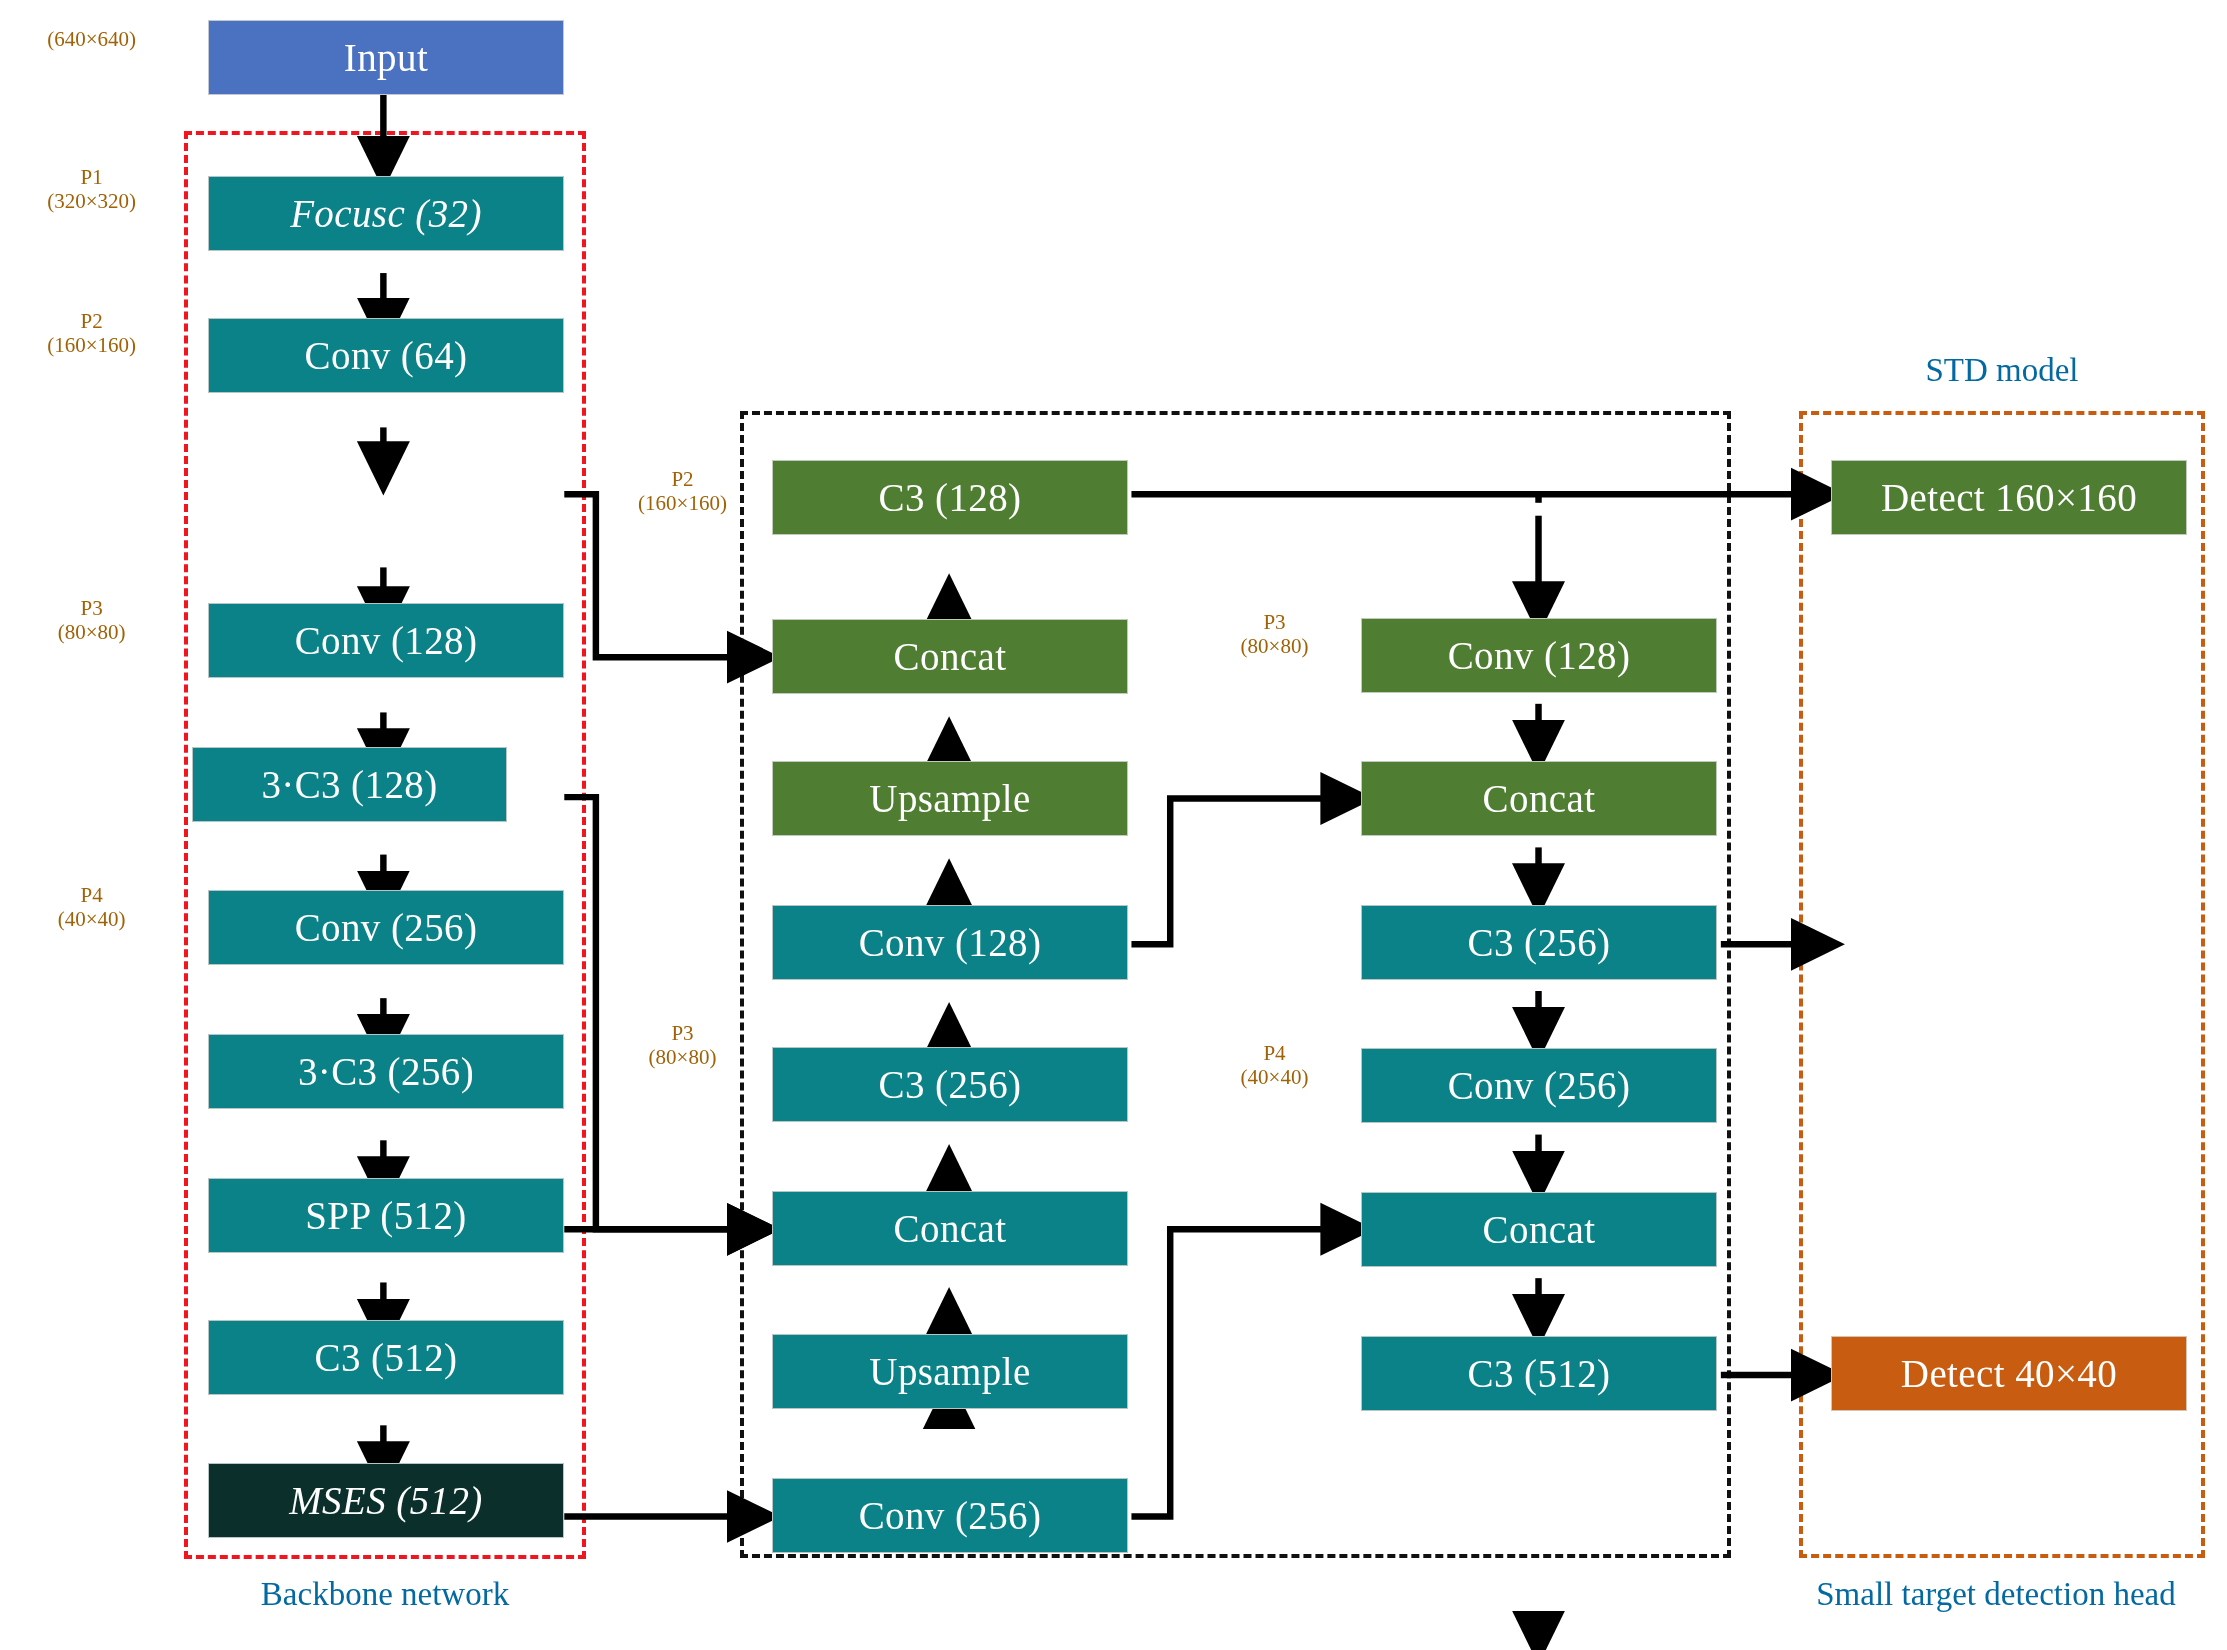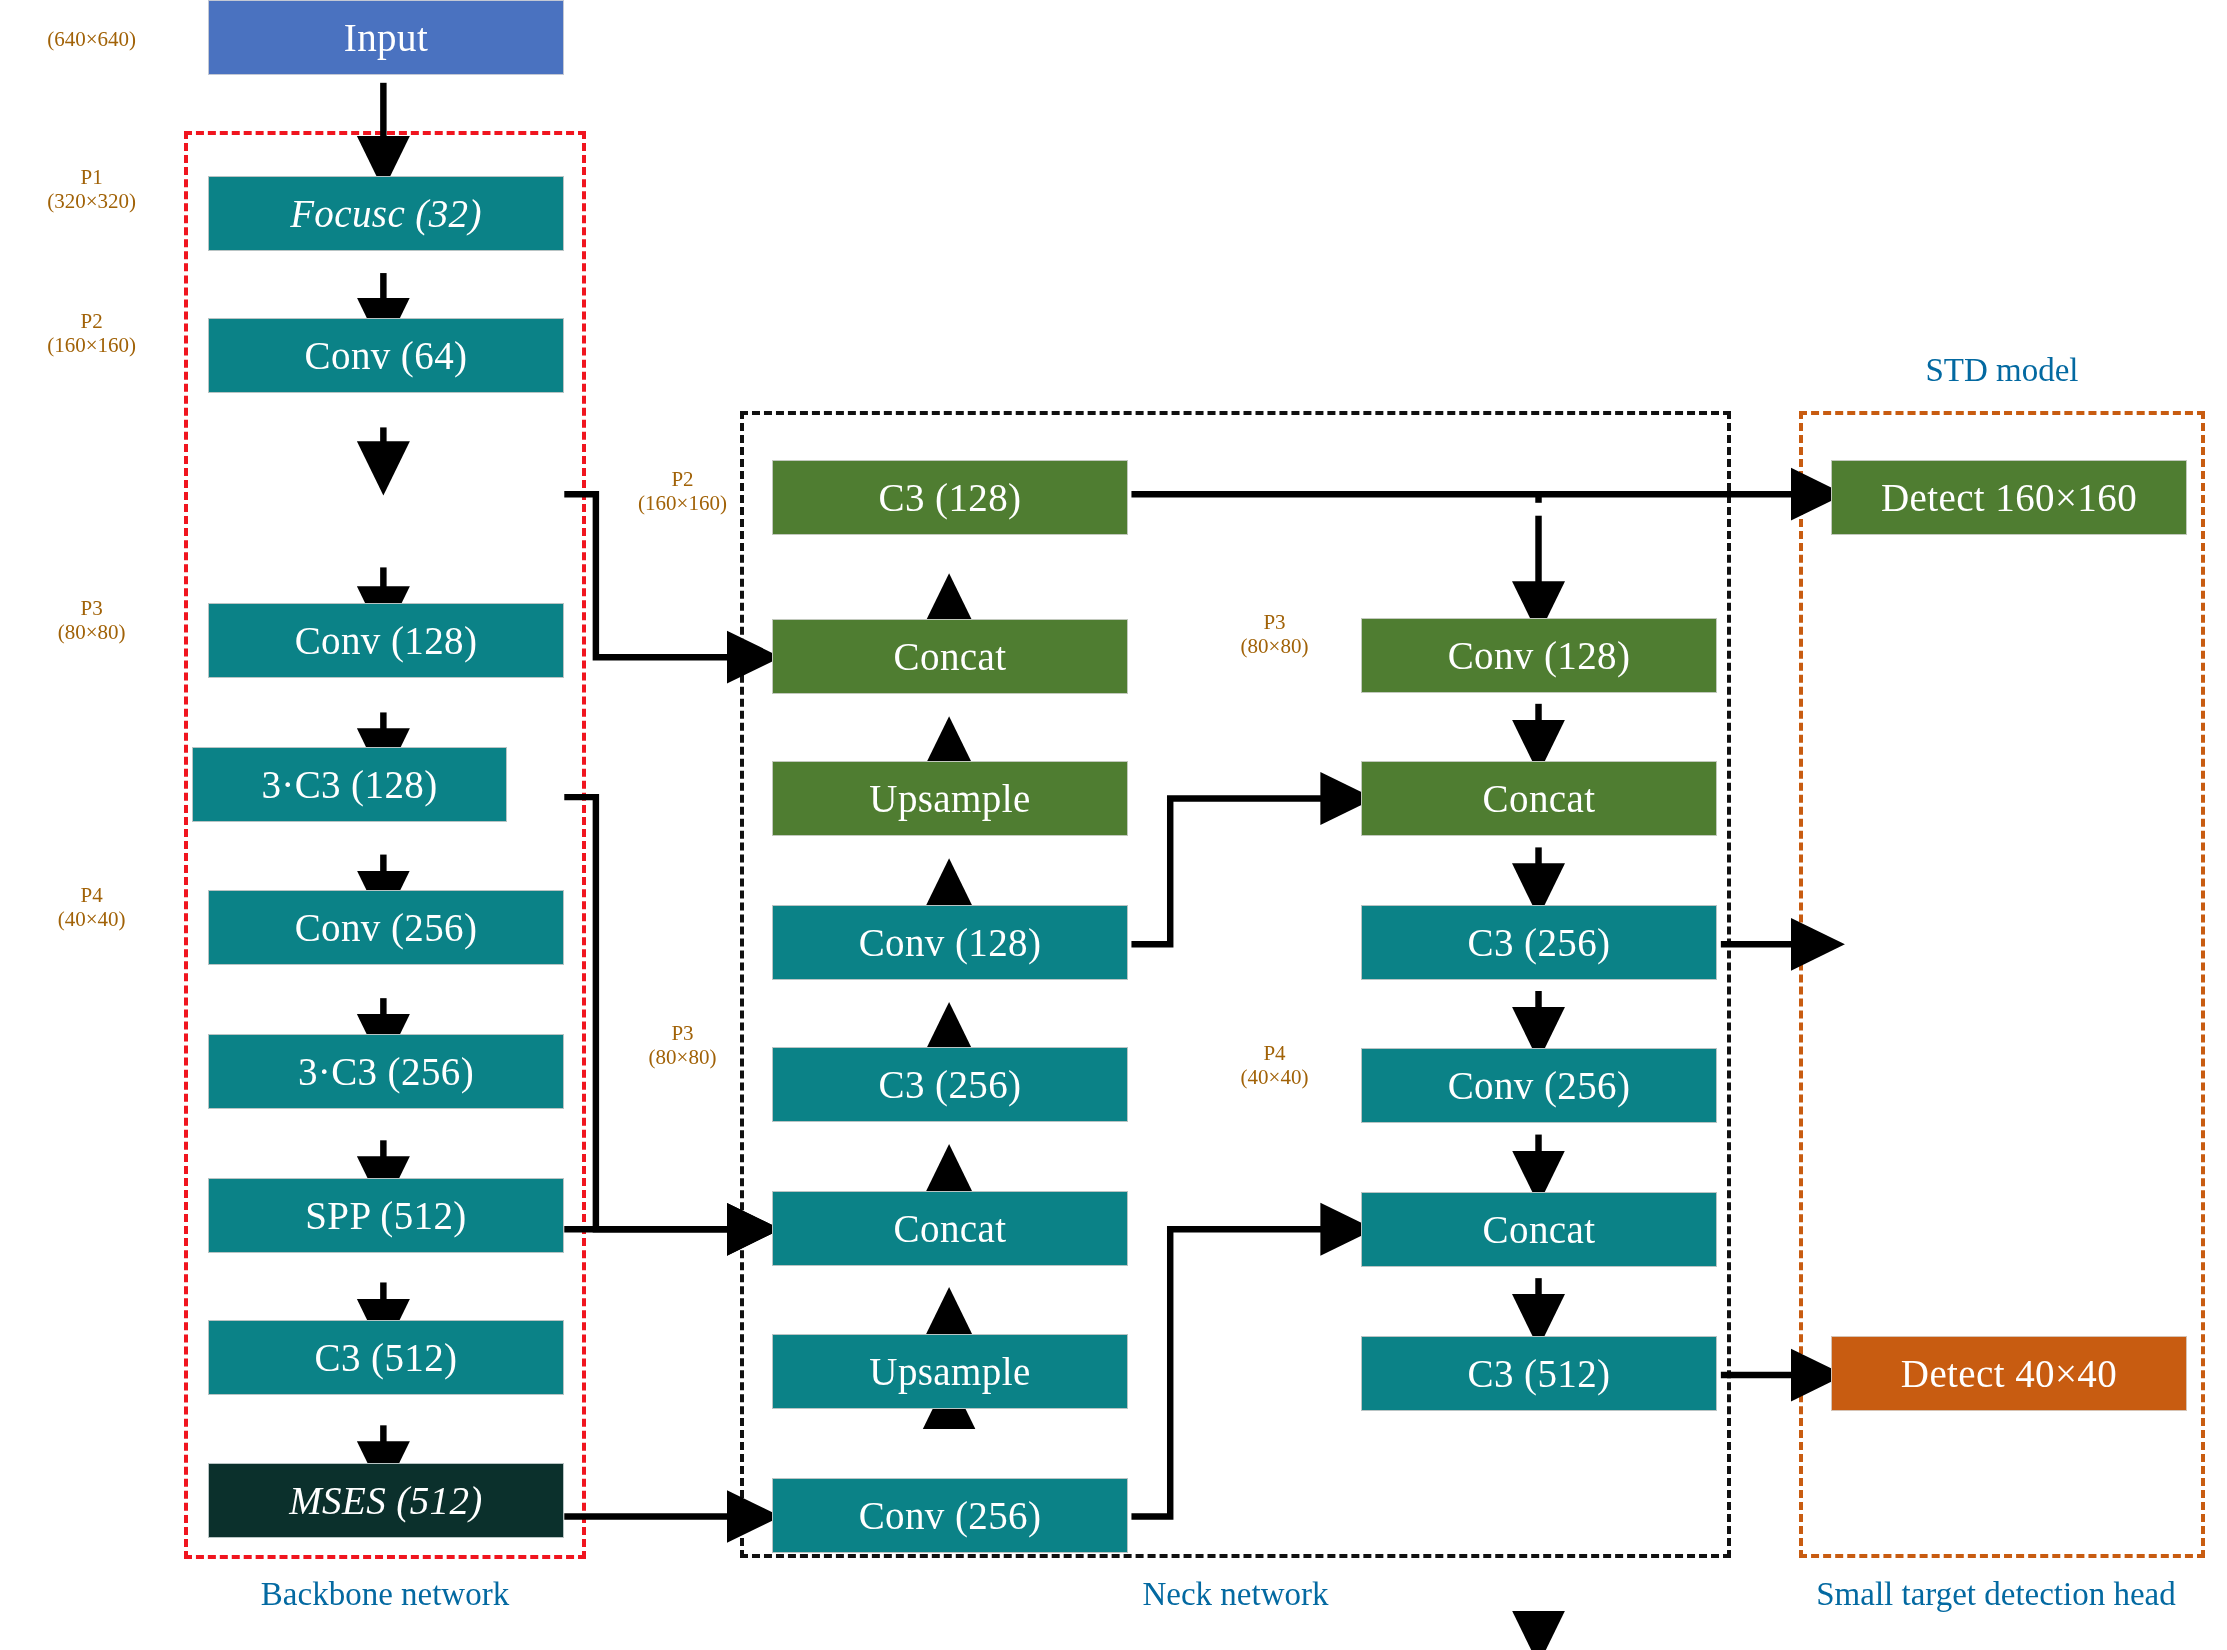--- a/index.html
+++ b/index.html
@@ -93,21 +93,21 @@
 
   <div class="lbl" style="left:5.7px;top:309px;width:172px;"><span>P2</span>
 <span>(160×160)</span></div>
 
   <div class="lbl" style="left:5.7px;top:596px;width:172px;"><span>P3</span>
 <span>(80×80)</span></div>
 
   <div class="lbl" style="left:5.7px;top:883px;width:172px;"><span>P4</span>
 <span>(40×40)</span></div>
 
-  <div class="blk blue" style="left:208px;top:0;width:356px;height:75px;">Input</div>
+  <div class="blk blue" style="left:208px;top:20px;width:356px;height:75px;">Input</div>
 
   <div class="blk teal" style="left:208px;top:176px;width:356px;height:75px;font-style:italic;">Focusc (32)</div>
   <div class="blk teal" style="left:208px;top:318px;width:356px;height:75px;">Conv (64)</div>
   <div class="blk teal" style="left:208px;top:603px;width:356px;height:75px;">Conv (128)</div>
   <div class="blk teal" style="left:192px;top:747px;width:315px;height:75px;">3·C3 (128)</div>
   <div class="blk teal" style="left:208px;top:890px;width:356px;height:75px;">Conv (256)</div>
   <div class="blk teal" style="left:208px;top:1034px;width:356px;height:75px;">3·C3 (256)</div>
   <div class="blk teal" style="left:208px;top:1178px;width:356px;height:75px;">SPP (512)</div>
   <div class="blk teal" style="left:208px;top:1320px;width:356px;height:75px;">C3 (512)</div>
   <div class="blk dark" style="left:208px;top:1463px;width:356px;height:75px;">MSES (512)</div>
@@ -139,17 +139,16 @@
   <div class="blk teal" style="left:1361px;top:1048px;width:356px;height:75px;">Conv (256)</div>
   <div class="blk teal" style="left:1361px;top:1192px;width:356px;height:75px;">Concat</div>
   <div class="blk teal" style="left:1361px;top:1336px;width:356px;height:75px;">C3 (512)</div>
 
   <div class="capt" style="left:1799px;top:352px;width:406px;">STD model</div>
 
   <div class="blk green" style="left:1831px;top:460px;width:356px;height:75px;">Detect 160×160</div>
   <div class="blk orange" style="left:1831px;top:1336px;width:356px;height:75px;">Detect 40×40</div>
 
   <div class="capt" style="left:184px;top:1576px;width:402px;">Backbone network</div>
-  <div class="capt" style="left:740px;top:1576px;width:991px;">Neck network</div>
   <div class="capt" style="left:1766px;top:1576px;width:460px;">Small target detection head</div>
 
 </div>
 
 
 </body></html>

